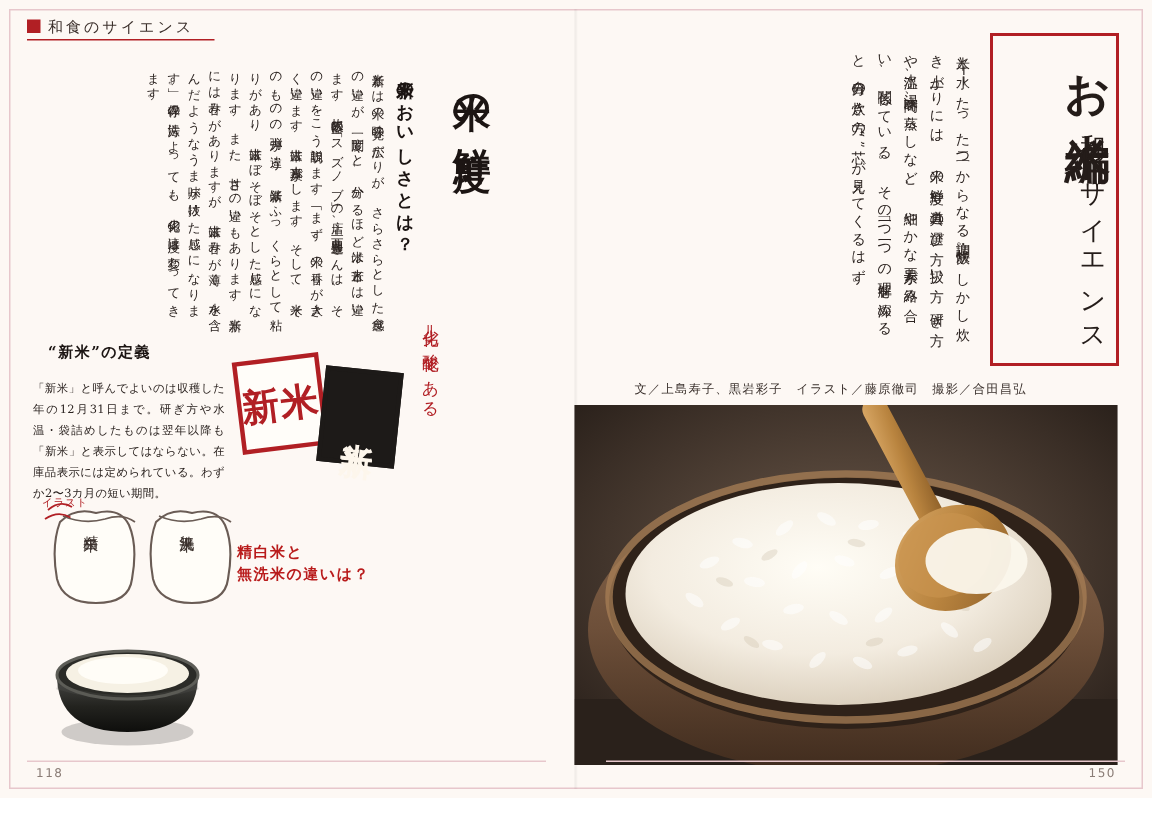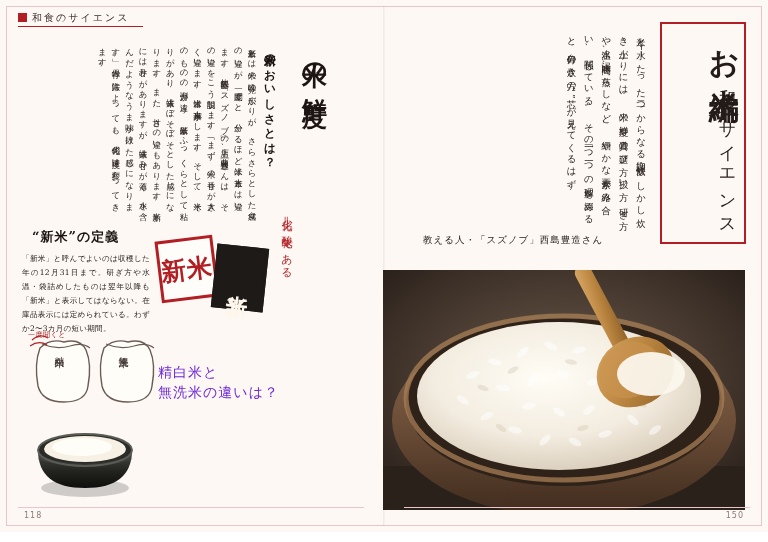--- a/index.html
+++ b/index.html
@@ -209,21 +209,21 @@
     color: #2b2320;
     text-align: justify;
   }
 
   
   .h-shinmai {
     position: absolute;
     left: 32px;
     top: 228px;
     font-family: "DejaVu Serif", serif;
-    font-size: 13px;
+    font-size: 10px;
     font-weight: bold;
     letter-spacing: 1px;
     color: #1c1513;
   }
   .p-shinmai {
     position: absolute;
     left: 22px;
     top: 252px;
     width: 128px;
     font-family: "DejaVu Serif", serif;
@@ -295,25 +295,25 @@
     font-family: "DejaVu Serif", serif;
     letter-spacing: 0.5px;
   }
 
   
   .h-seihaku {
     position: absolute;
     left: 158px;
     top: 362px;
     font-family: "DejaVu Serif", serif;
-    font-size: 14px;
-    font-weight: normal;
+    font-size: 10px;
+    font-weight: bold;
     line-height: 1.45;
     letter-spacing: 1px;
-    color: #6d28d9;
+    color: #b91c1c;
   }
   .p-seihaku {
     position: absolute;
     left: 158px;
     top: 408px;
     width: 150px;
     font-family: "DejaVu Serif", serif;
     font-size: 7.6px;
     line-height: 1.85;
     letter-spacing: 0.2px;
@@ -365,21 +365,21 @@
   </div>
 
   <div class="lead">米と水──たった二つからなる調理・炊飯。
 しかし炊き上がりには、
 米の鮮度や道具の選び方、扱い方、
 研ぎ方や水温、浸水時間、蒸らしなど、
 細やかな要素が絡み合い、関係している。
 その「一つ一つの理解を深めると
 自分の炊き方の“芯”が見えてくるはず。</div>
 
-  <div class="credit-teacher">教える人・「スズノブ」西島豊造さん</div>
+  <div class="credit-staff">文／上島寿子、黒岩彩子　イラスト／藤原徹司　撮影／合田昌弘</div>
 
   <div class="photo">
     <svg width="362" height="240" viewBox="0 0 362 240" xmlns="http://www.w3.org/2000/svg">
       <defs>
         <radialGradient id="bg" cx="50%" cy="45%" r="75%">
           <stop offset="0%" stop-color="#6d5a4b"></stop>
           <stop offset="70%" stop-color="#3a2e26"></stop>
           <stop offset="100%" stop-color="#221a15"></stop>
         </radialGradient>
         <radialGradient id="ricegrad" cx="45%" cy="38%" r="65%">
@@ -468,21 +468,21 @@
   <div class="h-shinmai">“新米”の定義</div>
   <div class="p-shinmai">「新米」と呼んでよいのは収穫した年の12月31日まで。研ぎ方や水温・袋詰めしたものは翌年以降も「新米」と表示してはならない。在庫品表示には定められている。わずか2〜3カ月の短い期間。</div>
 
   <div class="stamp stamp-1">
     <span>新米</span>
   </div>
   <div class="stamp stamp-2">
     <span class="inner">新米</span>
   </div>
 
-  <div class="arai-label">一度聞くと</div>
+  <div class="arai-label">イラスト</div>
   <div class="bags">
     <svg width="152" height="78" viewBox="0 0 152 78" xmlns="http://www.w3.org/2000/svg">
       <g fill="#fffdf8" stroke="#6a5c55" stroke-width="1.4">
         <path d="M14 18 q10 -10 24 -6 q16 -4 22 8 q6 14 2 36 q-2 16 -24 16 q-22 0 -26 -16 q-4 -22 2 -38 z"></path>
         <path d="M78 18 q10 -10 24 -6 q16 -4 22 8 q6 14 2 36 q-2 16 -24 16 q-22 0 -26 -16 q-4 -22 2 -38 z"></path>
       </g>
       <g fill="none" stroke="#6a5c55" stroke-width="1.1">
         <path d="M16 14 q14 6 28 2 q12 -4 20 2"></path>
         <path d="M80 14 q14 6 28 2 q12 -4 20 2"></path>
       </g>

